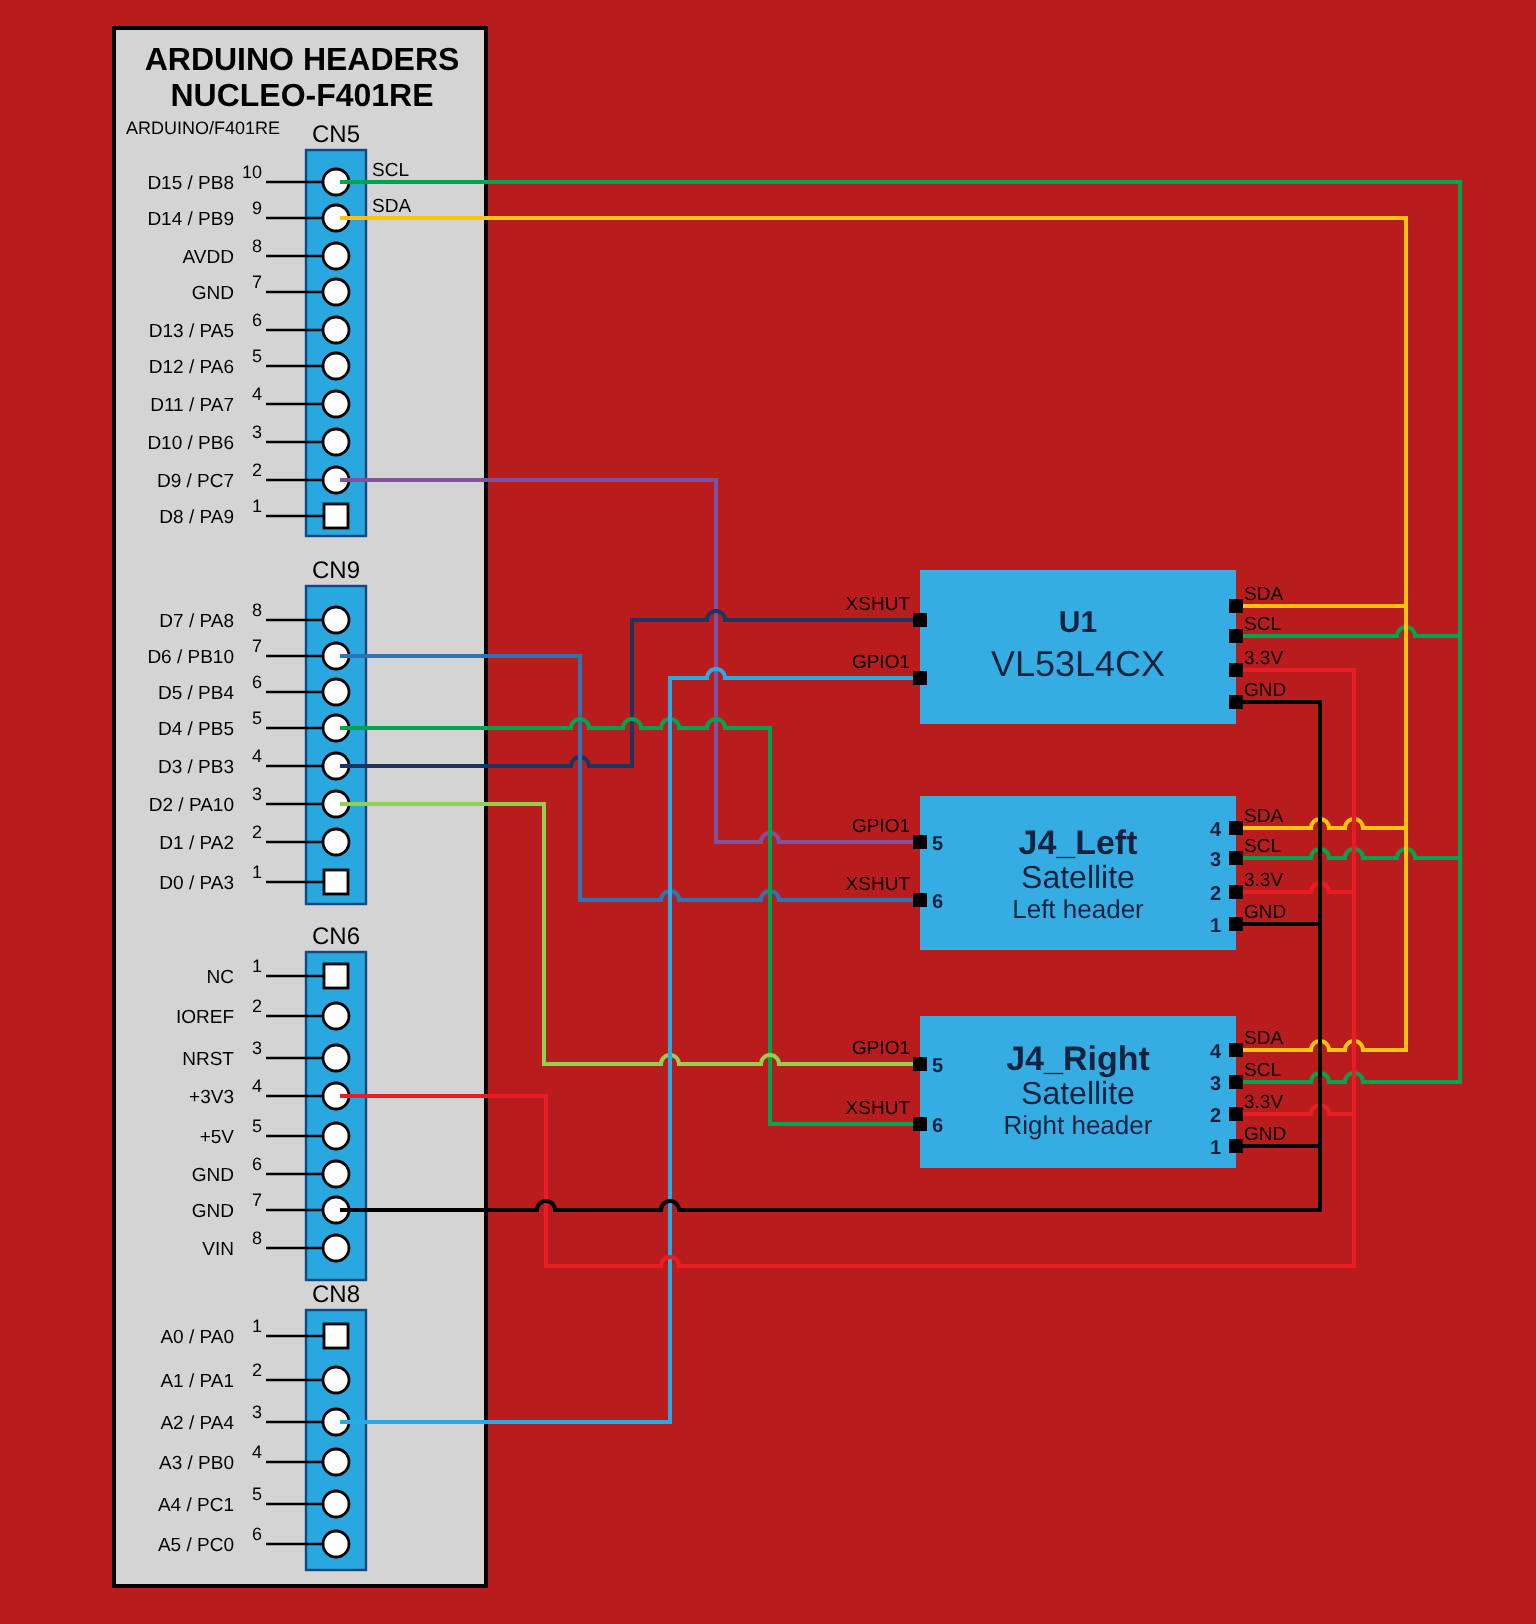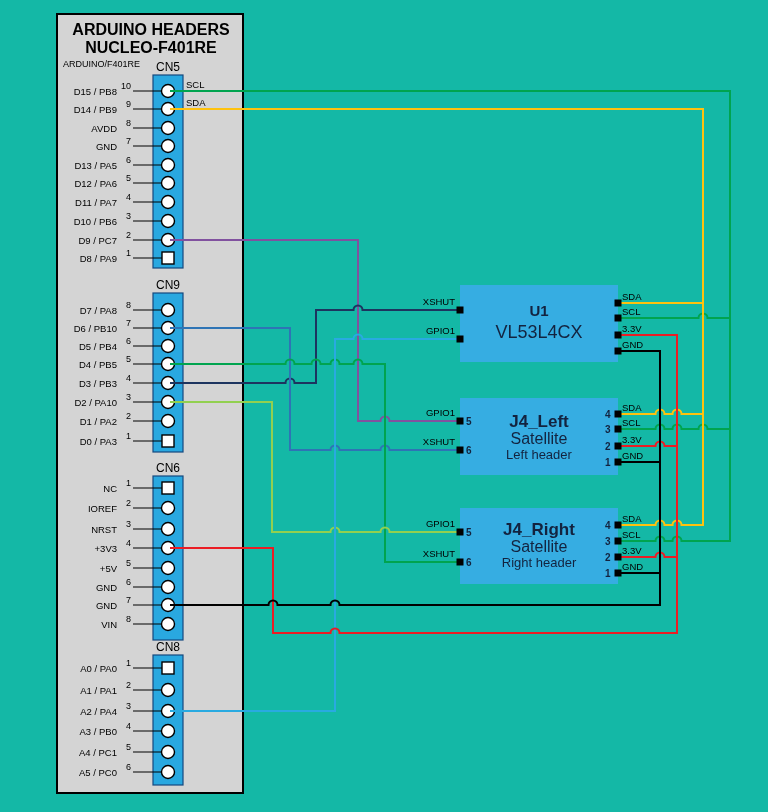--- a/index.html
+++ b/index.html
@@ -1,17 +1,17 @@
 <!DOCTYPE html>
 <html><head>
 <meta charset="utf-8">
 <style>
   html,body{margin:0;padding:0;background:#fff;}
   body{font-family:"Liberation Sans",sans-serif;}
-  #stage{position:relative;width:768px;height:812px;background:#14b8a6;overflow:hidden;}
+  #stage{position:relative;width:768px;height:812px;background:#b91c1c;overflow:hidden;}
   svg text{user-select:none;}
 </style>
 </head>
 <body>
 
 <div id="stage">
   <svg id="canvas" xmlns="http://www.w3.org/2000/svg" width="768" height="812" viewBox="0 0 768 812">
       <rect x="57" y="14" width="186" height="779" fill="#d4d4d4" stroke="#000000" stroke-width="2"></rect>
       <text x="151" y="35" font-size="16" font-family="&quot;Liberation Sans&quot;,sans-serif" font-weight="bold" text-anchor="middle" fill="#000000">ARDUINO HEADERS</text>
       <text x="151" y="53" font-size="16" font-family="&quot;Liberation Sans&quot;,sans-serif" font-weight="bold" text-anchor="middle" fill="#000000">NUCLEO-F401RE</text>

